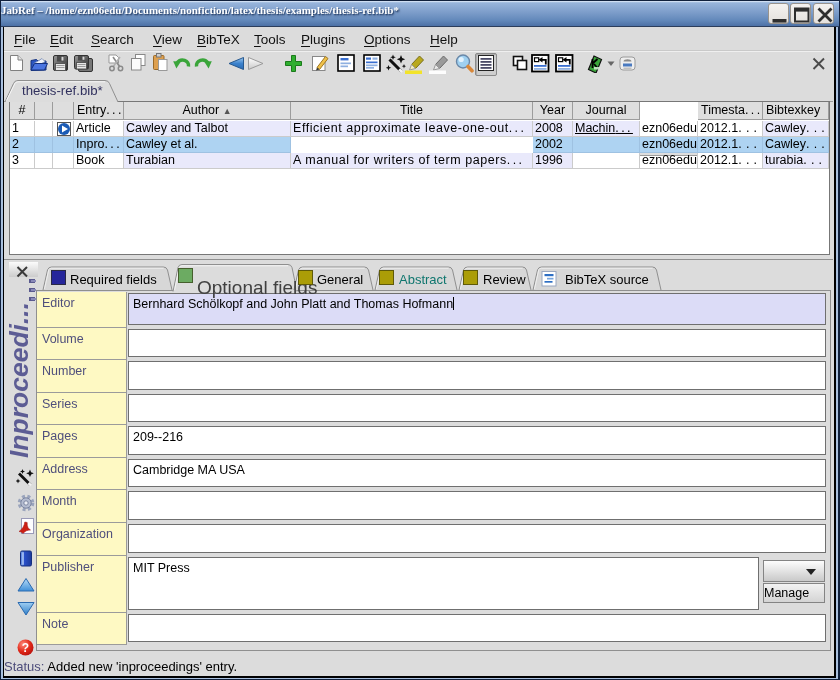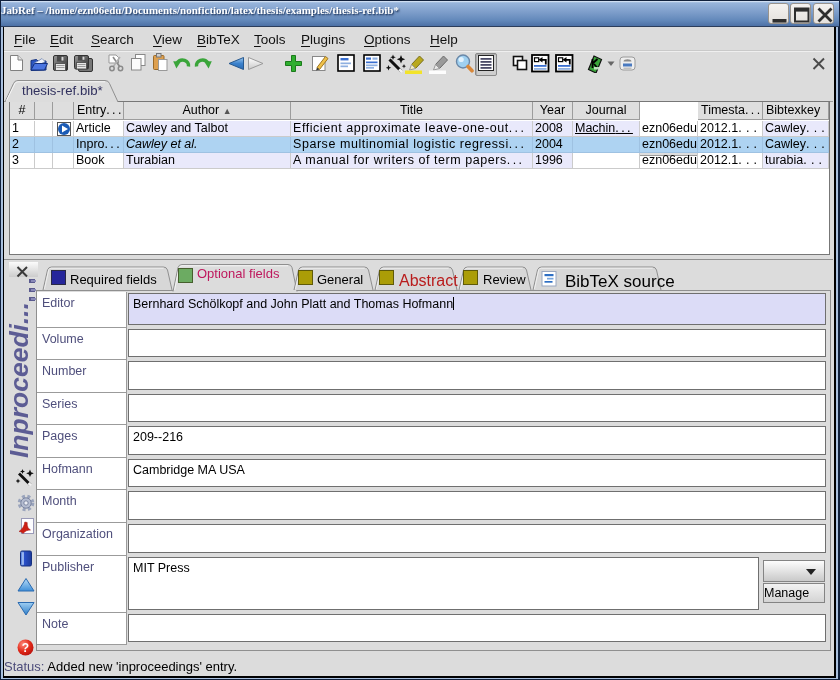--- a/index.html
+++ b/index.html
@@ -39,21 +39,21 @@
 #divider { position:absolute; left:4px; top:256px; width:829px; height:6px; background:#dcdcdc; }
 
 #editor { position:absolute; left:4px; top:262px; width:829px; height:390px; background:#dcdcdc; }
 #estrip  { position:absolute; left:0; top:0; width:32px; height:389px; }
 #eclose { position:absolute; left:10px; top:3px; width:17px; height:15px; }
 #etype { position:absolute; left:-85px; top:103px; width:200px; height:30px; line-height:30px; transform:rotate(-90deg); transform-origin:center;
   font-size:26.5px; font-weight:bold; font-style:italic; color:#5c5c94; text-align:center; white-space:nowrap; }
 .sicon { position:absolute; left:7px; }
 
 #epane { position:absolute; left:32px; top:28px; width:795px; height:361px; background:#dcdcdc; border:1px solid #8f8f8f; }
-.flabel { position:absolute; left:0; width:90px; background:#ffffff; border-bottom:1px solid #9b9b9b; border-right:1px solid #9b9b9b;
+.flabel { position:absolute; left:0; width:90px; background:#fef9c3; border-bottom:1px solid #9b9b9b; border-right:1px solid #9b9b9b;
   font-size:12.5px; color:#4f4f7c; padding:4px 0 0 5px; }
 .fbox { position:absolute; left:91px; background:#fff; border:1px solid #6f6f6f; font-size:12.5px; color:#000; padding:3px 0 0 4px; white-space:nowrap; }
 .fbox.foc { background:#dcdcf7; }
 #cursor { display:inline-block; width:1px; height:13px; background:#000; vertical-align:-2px; }
 
 #combo { position:absolute; background:linear-gradient(#fdfdfd,#c9c9c9); border:1px solid #848484; }
 #combo .arr { position:absolute; right:8px; top:8px; width:0; height:0; border:5px solid transparent; border-top:6px solid #222; }
 #manage { position:absolute; background:linear-gradient(#f2f2f2,#d4d4d4); border:1px solid #848484;
   font-size:12.5px; color:#000; padding-top:2px; }
 
@@ -301,23 +301,22 @@
 <div class="td lav" style="left:114px;top:19px;width:167px;">Cawley and Talbot</div>
 <div class="td lav" style="left:523px;top:19px;width:40px;">2008</div>
 <div class="td lav" style="left:563px;top:19px;width:67px;text-decoration:underline;">Machin<span style="letter-spacing:2.4px">...</span></div>
 <div class="td" style="left:630px;top:19px;width:58px;">ezn06edu</div>
 <div class="td" style="left:688px;top:19px;width:65px;">2012.1<span style="letter-spacing:4.2px">...</span></div>
 <div class="td lav" style="left:753px;top:19px;width:66px;">Cawley<span style="letter-spacing:4.2px">...</span></div>
 <div class="td sel" style="left:0px;top:35px;width:25px;">2</div>
 <div class="td sel" style="left:25px;top:35px;width:18px;"></div>
 <div class="td sel" style="left:43px;top:35px;width:21px;"></div>
 <div class="td sel" style="left:64px;top:35px;width:50px;">Inpro<span style="letter-spacing:2.4px">...</span></div>
-<div class="td sel" style="left:114px;top:35px;width:167px;font-style:italic;">Cawley et al.</div>
-<div class="td sel" style="left:281px;top:35px;width:242px;;letter-spacing:0.55px">Sparse multinomial logistic regressi<span style="letter-spacing:2.4px">...</span></div>
-<div class="td sel" style="left:523px;top:35px;width:40px;">2004</div>
+<div class="td sel" style="left:114px;top:35px;width:167px;">Cawley et al.</div>
+<div class="td sel" style="left:523px;top:35px;width:40px;">2002</div>
 <div class="td sel" style="left:563px;top:35px;width:67px;"></div>
 <div class="td sel" style="left:630px;top:35px;width:58px;">ezn06edu</div>
 <div class="td sel" style="left:688px;top:35px;width:65px;">2012.1<span style="letter-spacing:4.2px">...</span></div>
 <div class="td sel" style="left:753px;top:35px;width:66px;">Cawley<span style="letter-spacing:4.2px">...</span></div>
 <div class="td" style="left:0px;top:51px;width:25px;">3</div>
 <div class="td" style="left:25px;top:51px;width:18px;"></div>
 <div class="td" style="left:43px;top:51px;width:21px;"></div>
 <div class="td" style="left:64px;top:51px;width:50px;">Book</div>
 <div class="td lav" style="left:114px;top:51px;width:167px;">Turabian</div>
 <div class="td lav" style="left:281px;top:51px;width:242px;;letter-spacing:0.55px">A manual for writers of term papers<span style="letter-spacing:2.4px">...</span></div>
@@ -350,34 +349,34 @@
       <path d="M371 28 L375.5 8 Q376.5 5 379.5 5 L444.5 5 Q447.5 5 448.5 8 L453 28" fill="#d7d7d7" stroke="#8f8f8f"></path>
       <path d="M372.5 27 L376.8 7.6 Q377.5 6.2 379.5 6.2 L444.5 6.2" fill="none" stroke="#efefef"></path>
       <path d="M455 28 L459.5 8 Q460.5 5 463.5 5 L518.5 5 Q521.5 5 522.5 8 L527 28" fill="#d7d7d7" stroke="#8f8f8f"></path>
       <path d="M456.5 27 L460.8 7.6 Q461.5 6.2 463.5 6.2 L518.5 6.2" fill="none" stroke="#efefef"></path>
       <path d="M529 28 L533.5 8 Q534.5 5 537.5 5 L648.5 5 Q651.5 5 652.5 8 L657 28" fill="#d7d7d7" stroke="#8f8f8f"></path>
       <path d="M530.5 27 L534.8 7.6 Q535.5 6.2 537.5 6.2 L648.5 6.2" fill="none" stroke="#efefef"></path>
     </svg>
 <div style="position:absolute;left:47px;top:8px;width:15px;height:15px;background:#26269b;border:1px solid rgba(45,45,10,.6);z-index:4"></div>
 <div style="position:absolute;left:66px;top:10px;font-size:13px;color:#000;white-space:nowrap;z-index:4">Required fields</div>
 <div style="position:absolute;left:174px;top:6px;width:15px;height:15px;background:#6cab62;border:1px solid rgba(45,45,10,.6);z-index:4"></div>
-<div style="position:absolute;left:193px;top:4px;font-size:13px;color:#be185d;white-space:nowrap;z-index:4">Optional fields</div>
+<div style="position:absolute;left:193px;top:15px;font-size:19px;color:#404040;white-space:nowrap;z-index:4">Optional fields</div>
 <div style="position:absolute;left:294px;top:8px;width:15px;height:15px;background:#ab9d07;border:1px solid rgba(45,45,10,.6);z-index:4"></div>
 <div style="position:absolute;left:313px;top:10px;font-size:13px;color:#000;white-space:nowrap;z-index:4">General</div>
 <div style="position:absolute;left:375px;top:8px;width:15px;height:15px;background:#ab9d07;border:1px solid rgba(45,45,10,.6);z-index:4"></div>
-<div style="position:absolute;left:395px;top:10px;font-size:16px;color:#b91c1c;white-space:nowrap;z-index:4">Abstract</div>
+<div style="position:absolute;left:395px;top:10px;font-size:13px;color:#0f766e;white-space:nowrap;z-index:4">Abstract</div>
 <div style="position:absolute;left:459px;top:8px;width:15px;height:15px;background:#ab9d07;border:1px solid rgba(45,45,10,.6);z-index:4"></div>
 <div style="position:absolute;left:479px;top:10px;font-size:13px;color:#000;white-space:nowrap;z-index:4">Review</div>
 <svg style="position:absolute;left:537px;top:9px;z-index:4" width="17" height="16">
       <rect x="1" y="0.5" width="14" height="14.5" fill="#fff" stroke="#9aa7c0"></rect>
       <rect x="3.5" y="3" width="9" height="2.2" fill="#2e6fc4"></rect>
       <rect x="6" y="6.8" width="6.5" height="1.7" fill="#7aa6dd"></rect>
       <rect x="3.5" y="10" width="8" height="1.7" fill="#2e6fc4"></rect>
     </svg>
-<div style="position:absolute;left:561px;top:10px;font-size:17px;color:#000;white-space:nowrap;z-index:4">BibTeX source</div>
+<div style="position:absolute;left:561px;top:10px;font-size:13px;color:#000;white-space:nowrap;z-index:4">BibTeX source</div>
 <div style="position:absolute;left:5px;top:0;width:29px;height:15px;background:linear-gradient(#fbfbfb,#cccccc);"></div>
     <svg id="eclose" width="18" height="16">
       <path d="M3.5 2 L13 11.5 M13 2 L3.5 11.5" stroke="#3a3a3a" stroke-width="2"></path>
     </svg>
 <svg class="sicon" style="left:12px;top:206px" width="19" height="20">
       <path d="M3 5.5 L14.5 17" stroke="#111" stroke-width="2.8"></path>
       <path d="M12.5 15 L15 17.5" stroke="#f2f2f2" stroke-width="2.8"></path>
       <path d="M14 1.5 l1.1 2.7 2.7 1.1 -2.7 1.1 -1.1 2.7 -1.1 -2.7 -2.7 -1.1 2.7 -1.1 Z" fill="#111"></path>
       <path d="M6.5 1 l0.7 1.8 1.8 0.7 -1.8 0.7 -0.7 1.8 -0.7 -1.8 -1.8 -0.7 1.8 -0.7 Z" fill="#111"></path>
       <path d="M2 10.5 l0.7 1.8 1.8 0.7 -1.8 0.7 -0.7 1.8 -0.7 -1.8 -1.8 -0.7 1.8 -0.7 Z" fill="#111"></path>
@@ -436,21 +435,21 @@
 <div class="flabel" style="top:1px;height:36px;">Editor</div>
 <div class="fbox foc" style="top:2px;height:32px;width:698px;">Bernhard Schölkopf and John Platt and Thomas Hofmann<span id="cursor"></span></div>
 <div class="flabel" style="top:37px;height:32px;">Volume</div>
 <div class="fbox" style="top:38px;height:28px;width:698px;"></div>
 <div class="flabel" style="top:69px;height:33px;">Number</div>
 <div class="fbox" style="top:70px;height:29px;width:698px;"></div>
 <div class="flabel" style="top:102px;height:32px;">Series</div>
 <div class="fbox" style="top:103px;height:28px;width:698px;"></div>
 <div class="flabel" style="top:134px;height:33px;">Pages</div>
 <div class="fbox" style="top:135px;height:29px;width:698px;">209--216</div>
-<div class="flabel" style="top:167px;height:32px;">Hofmann</div>
+<div class="flabel" style="top:167px;height:32px;">Address</div>
 <div class="fbox" style="top:168px;height:28px;width:698px;">Cambridge MA USA</div>
 <div class="flabel" style="top:199px;height:33px;">Month</div>
 <div class="fbox" style="top:200px;height:29px;width:698px;"></div>
 <div class="flabel" style="top:232px;height:33px;">Organization</div>
 <div class="fbox" style="top:233px;height:29px;width:698px;"></div>
 <div class="flabel" style="top:265px;height:57px;">Publisher</div>
 <div class="fbox" style="top:266px;height:53px;width:631px;">MIT Press</div>
 <div class="flabel" style="top:322px;height:32px;">Note</div>
 <div class="fbox" style="top:323px;height:28px;width:698px;"></div>
 <div id="combo" style="left:726px;top:269px;width:62px;height:22px;">

